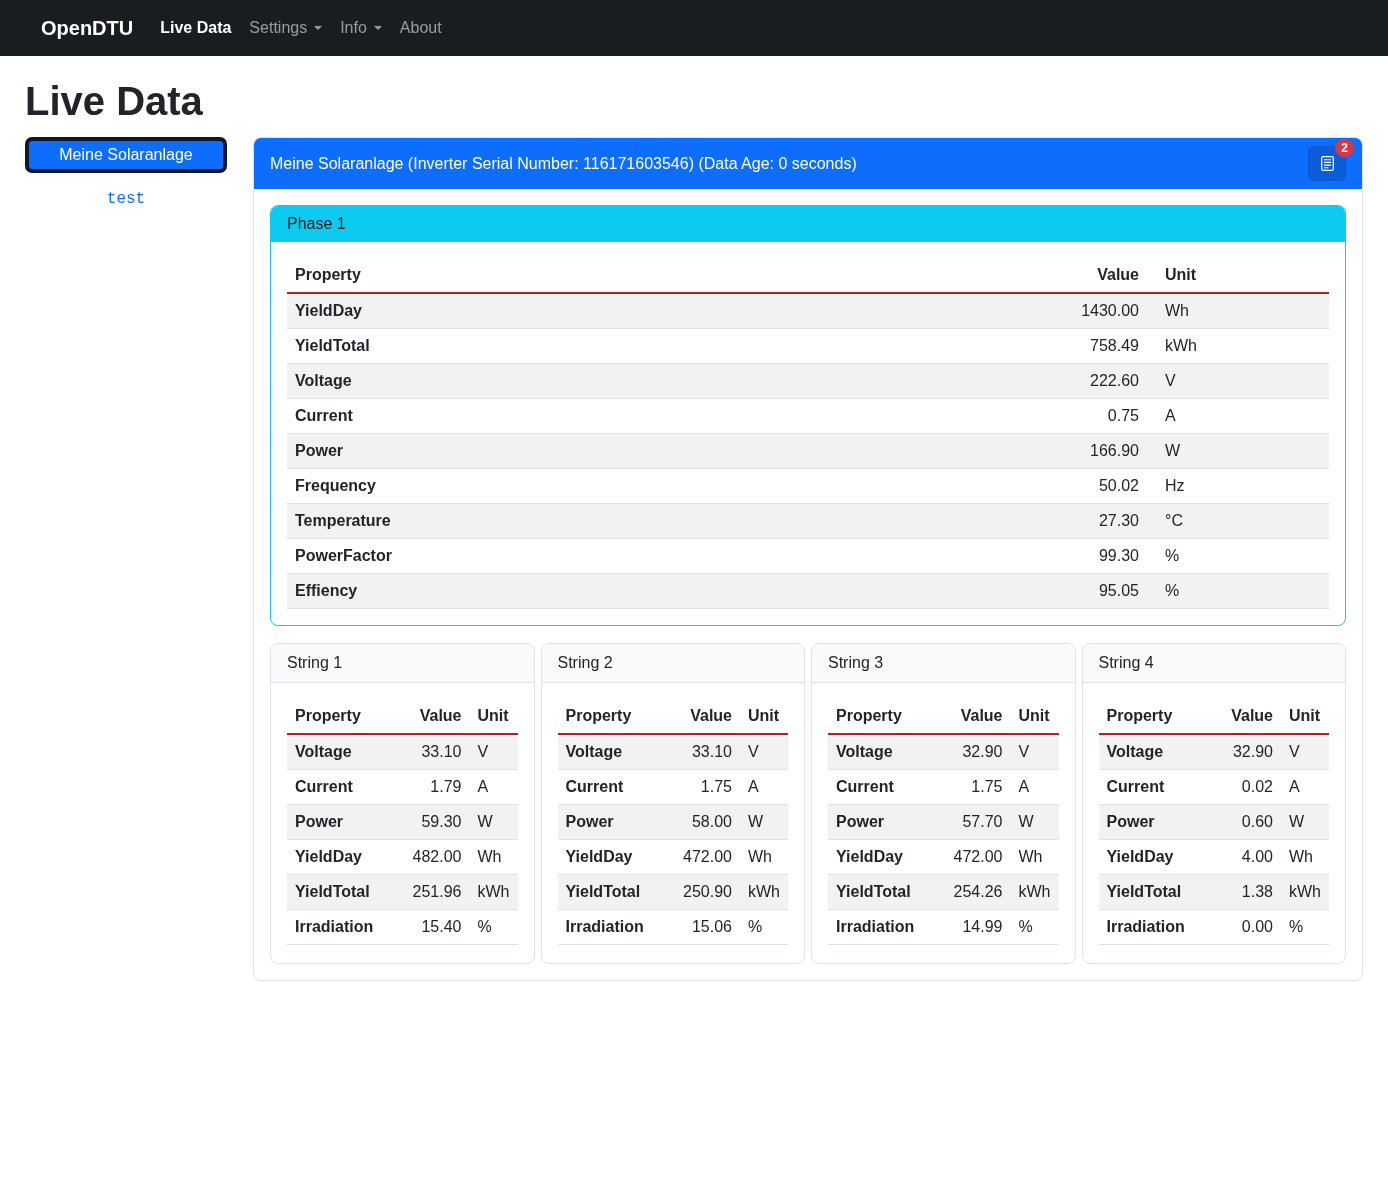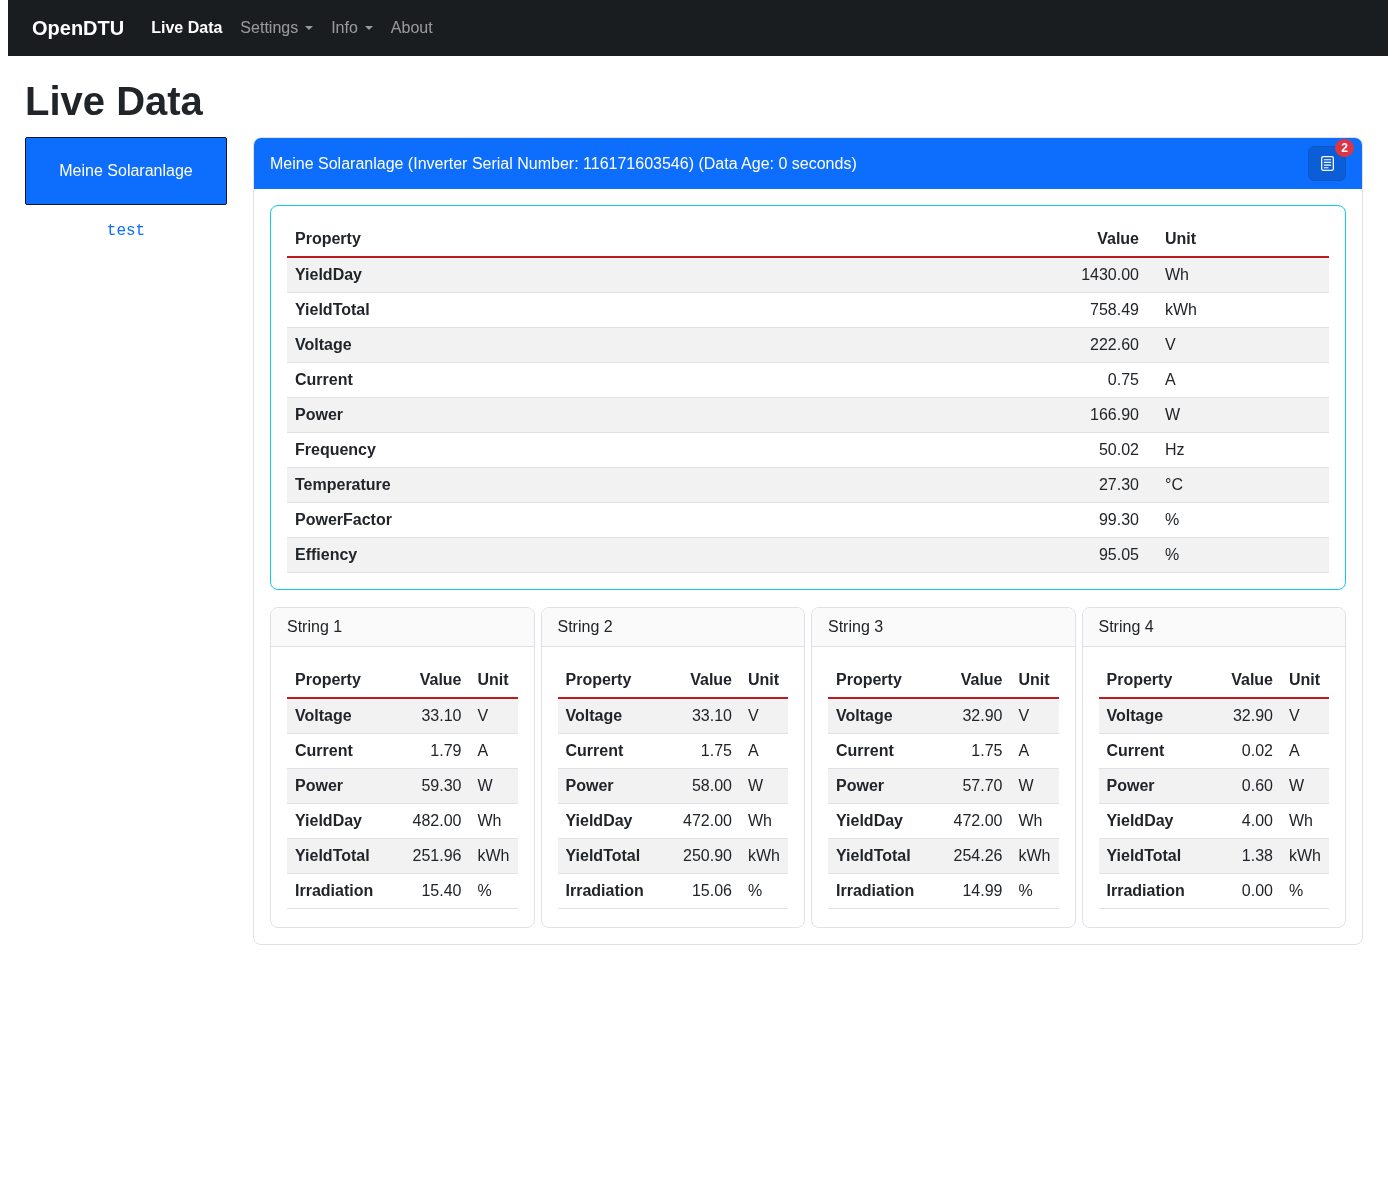--- a/index.html
+++ b/index.html
@@ -11,22 +11,21 @@
     font-family: "Liberation Sans", sans-serif;
     font-size: 16px;
   }
 
   
   .navbar {
     height: 56px;
     background: #1a1d20;
     display: flex;
     align-items: center;
-    padding: 0 24px;
-    margin-left: 8px;
+    padding: 0 41px;
   }
   .navbar-brand {
     color: #fff;
     font-size: 20px;
     font-weight: 600;
     text-decoration: none;
     margin-right: 18px;
     cursor: pointer;
   }
   .nav-link {
@@ -55,26 +54,26 @@
     line-height: 1.1;
   }
   .layout { display: flex; gap: 26px; align-items: flex-start; }
 
   
   .sidebar { width: 202px; flex: none; }
   .btn-inverter {
     display: block;
     width: 100%;
     background: #0d6efd;
-    border: 1px solid #0f172a;
+    border: 4px solid #0f172a;
     color: #fff;
     font-family: inherit;
     font-size: 16px;
-    border-radius: 2px;
-    padding: 24px 12px;
+    border-radius: 7px;
+    padding: 5px 12px;
     text-align: center;
     cursor: pointer;
   }
   .sidebar-link {
     display: block;
     text-align: center;
     color: #0d6efd;
     text-decoration: none;
     margin-top: 17px;
     cursor: pointer;
@@ -207,20 +206,21 @@
                 <path d="M5 4.5h6M5 7h6M5 9.5h6M5 12h3.5" stroke="#ffffff" stroke-width="1.1" stroke-linecap="round"></path>
               </svg>
             </span>
             <span class="badge">2</span>
           </button>
         </div>
 
         <div class="inverter-body">
 
           <div class="phase-card">
+            <div class="phase-header">Phase 1</div>
             <div class="phase-body">
               <table class="phase-table">
                 <thead>
                   <tr>
                     <th>Property</th>
                     <th class="col-value">Value</th>
                     <th class="col-unit">Unit</th>
                   </tr>
                 </thead>
                 <tbody>

